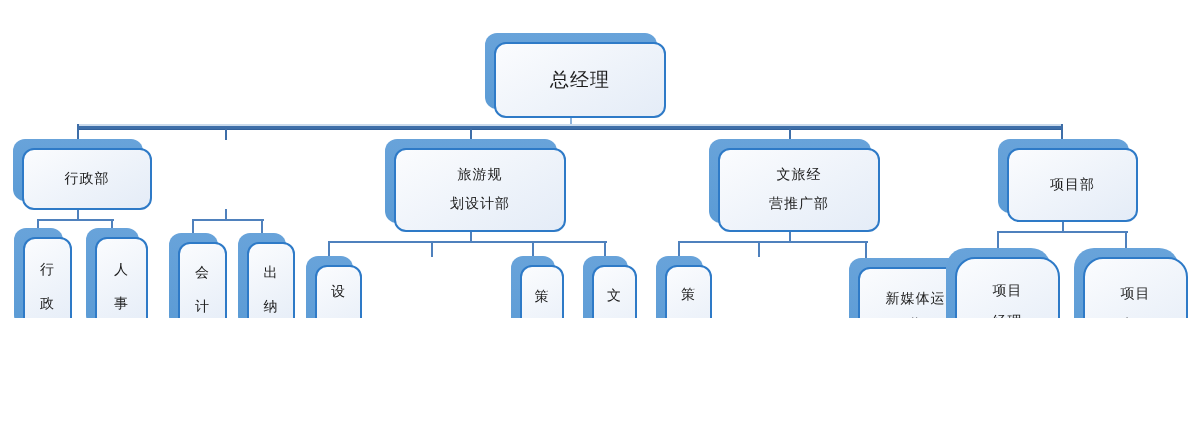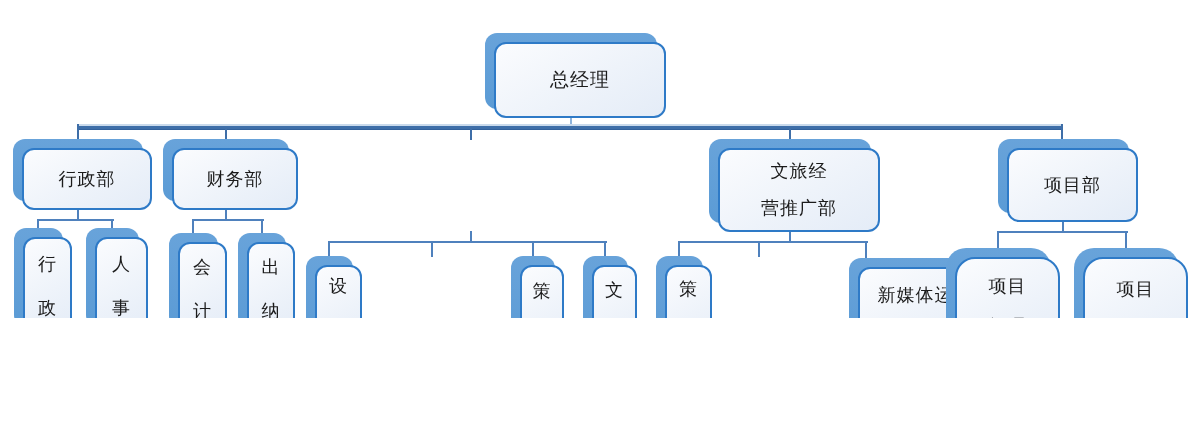--- a/index.html
+++ b/index.html
@@ -26,21 +26,21 @@
   }
   .box{
     position:absolute;left:0;top:0;width:100%;height:100%;box-sizing:border-box;
     border:2px solid var(--border,#2e7ac7);border-radius:12px;
     background:linear-gradient(150deg,#fbfcfe 0%,#eef3fa 55%,#e4ecf7 100%);
     display:flex;align-items:center;justify-content:center;
   }
   .r-lg .shadow,.r-lg .box{border-radius:20px;}
   .lbl{
     white-space:pre-line;text-align:center;color:#1b1b1b;
-    font-size:18px;line-height:2.05;letter-spacing:1px;
+    font-size:14px;line-height:2.05;letter-spacing:1px;
   }
   .root .lbl{font-size:19px;}
   .lh-tall .lbl{line-height:2.4;}
   .lh-big .lbl{line-height:2.2;}
   .lh-med .lbl{line-height:1.85;}
 </style>
 </head>
 <body>
 
 <div class="canvas">
@@ -88,27 +88,28 @@
       </div>
   </div>
 
   <div class="node" style="left:22px;top:148px;width:130px;height:62px;">
     <div class="shadow"></div>
     <div class="box">
         <span class="lbl">行政部</span>
       </div>
   </div>
 
-  <div class="node" style="left:172px;top:148px;width:126px;height:62px;">
-    <div class="shadow"></div>
-    <div class="box">
-        <span class="lbl">财务部</span>
-      </div>
-  </div>
-
+
+  <div class="node" style="left:394px;top:148px;width:172px;height:84px;">
+    <div class="shadow"></div>
+    <div class="box">
+        <span class="lbl">旅游规
+划设计部</span>
+      </div>
+  </div>
 
   <div class="node" style="left:1007px;top:148px;width:131px;height:74px;">
     <div class="shadow"></div>
     <div class="box">
         <span class="lbl">项目部</span>
       </div>
   </div>
 
   <div class="node" style="left:718px;top:148px;width:162px;height:84px;">
     <div class="shadow"></div>

